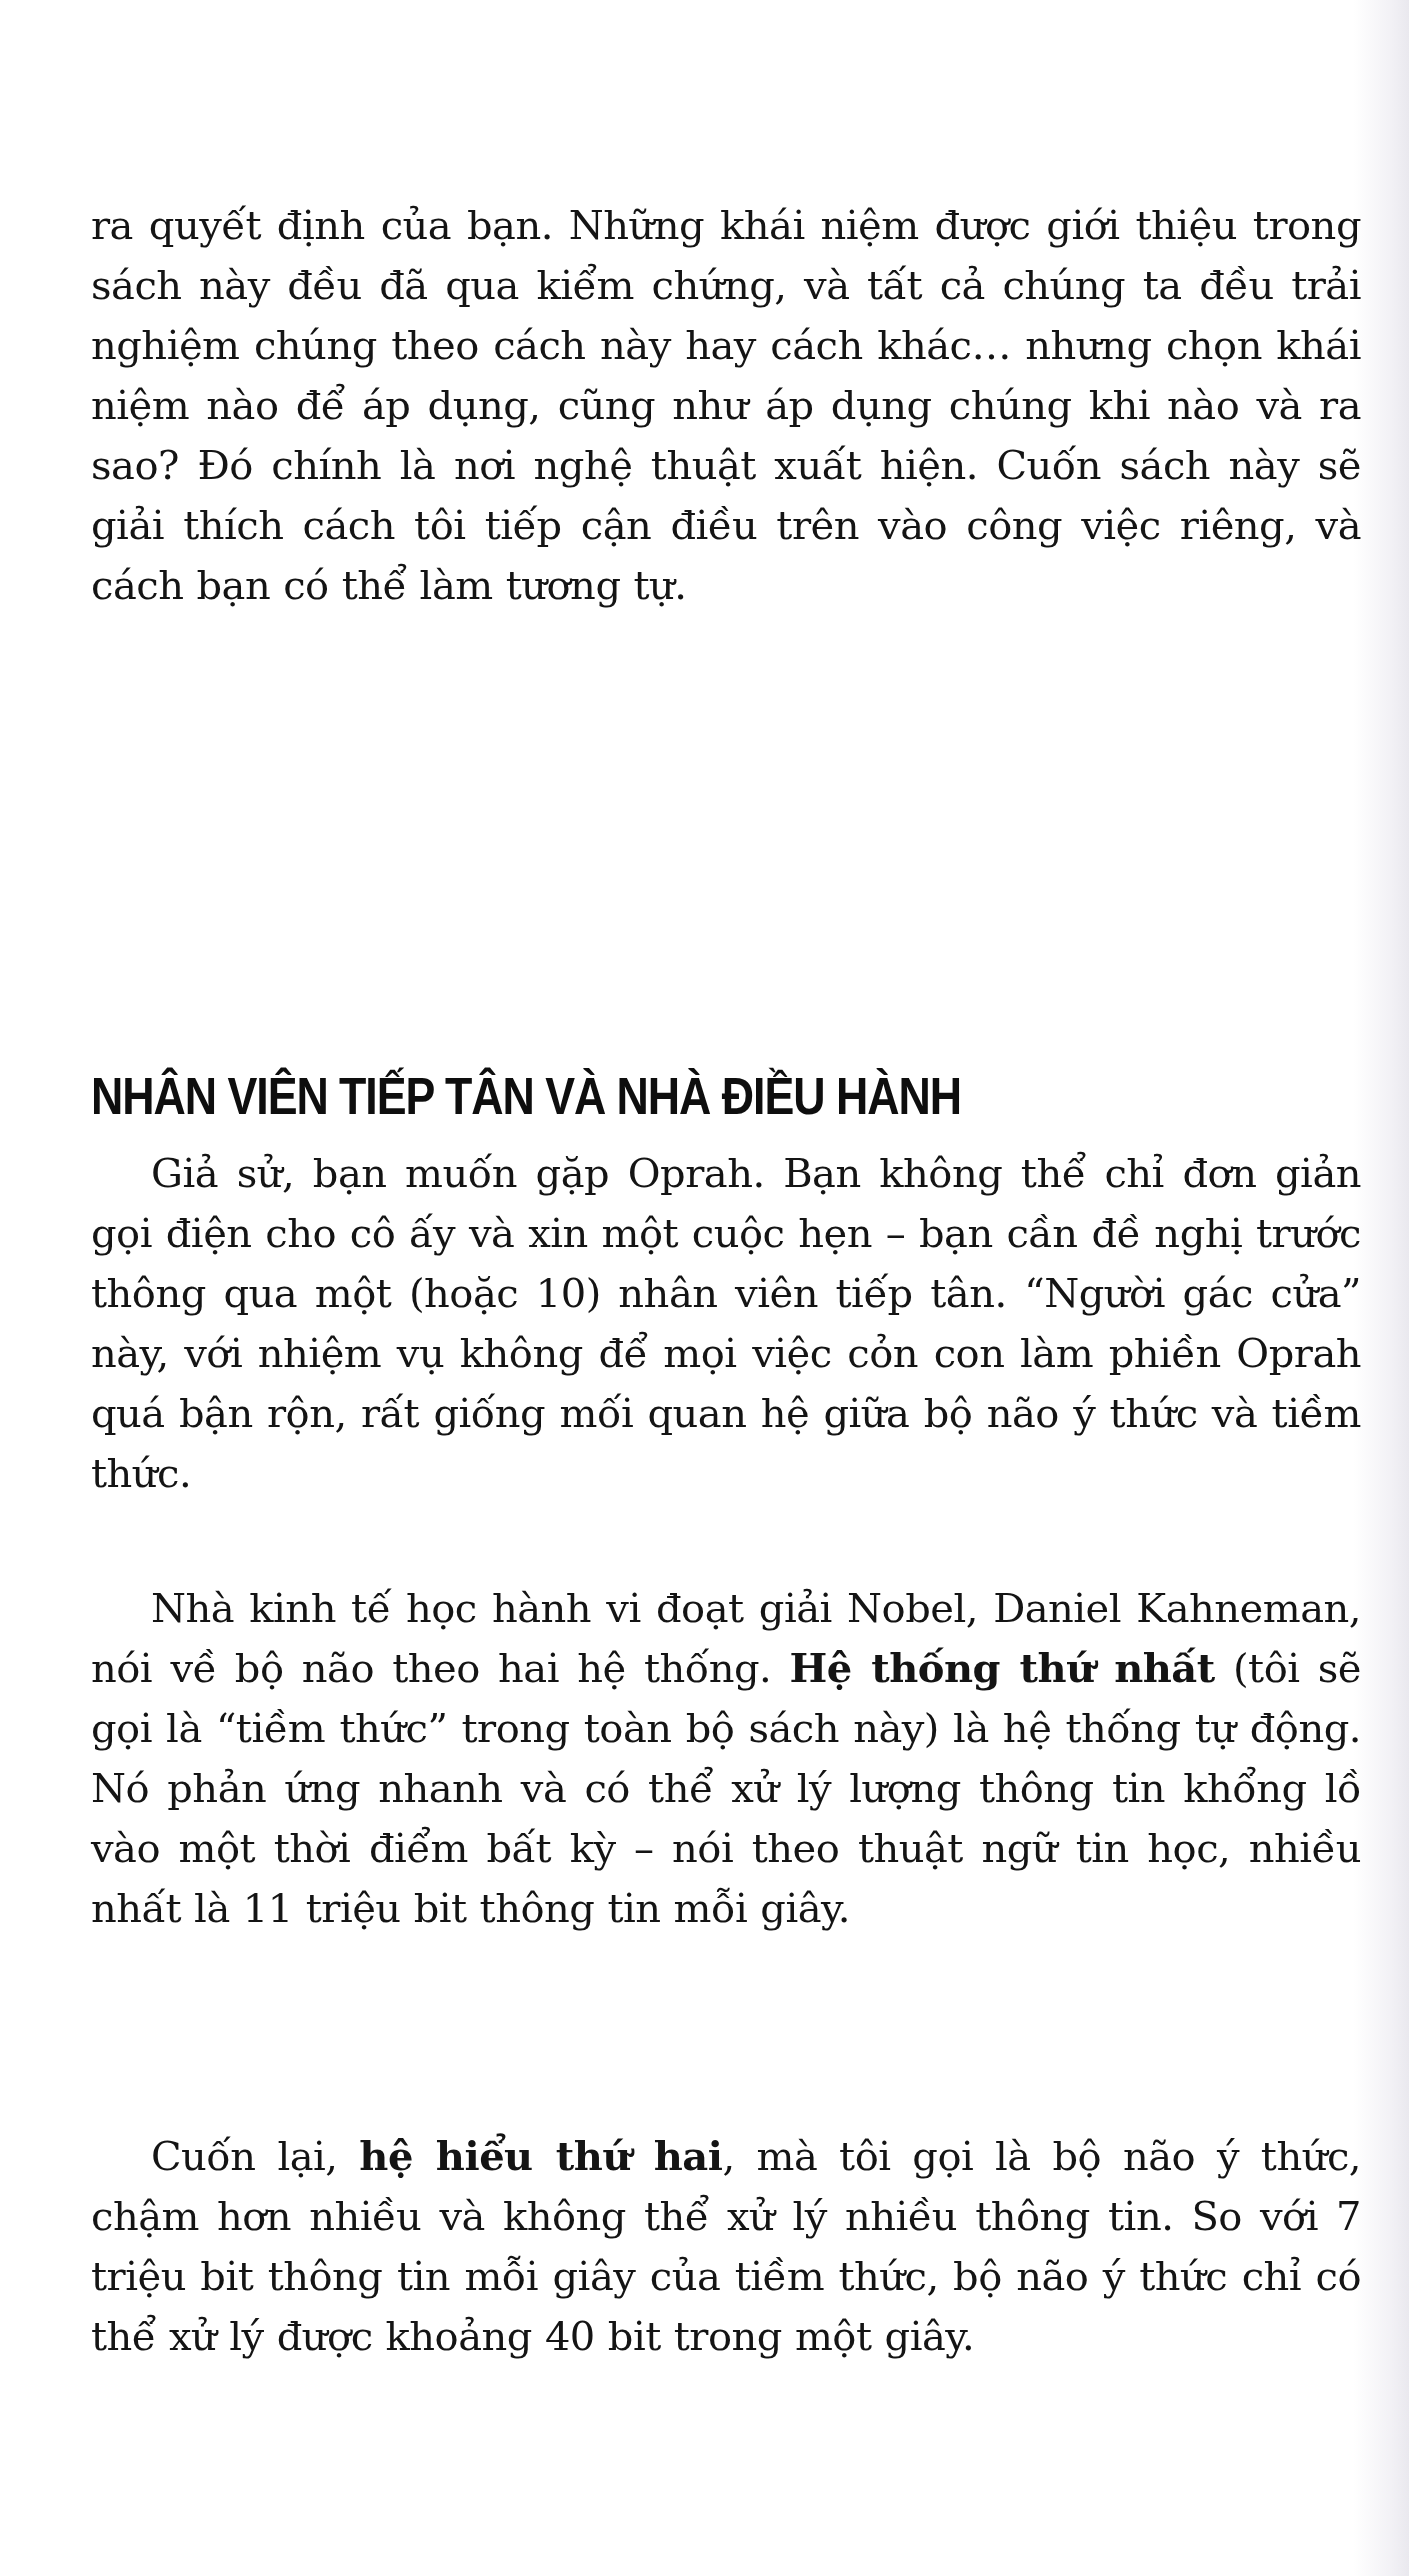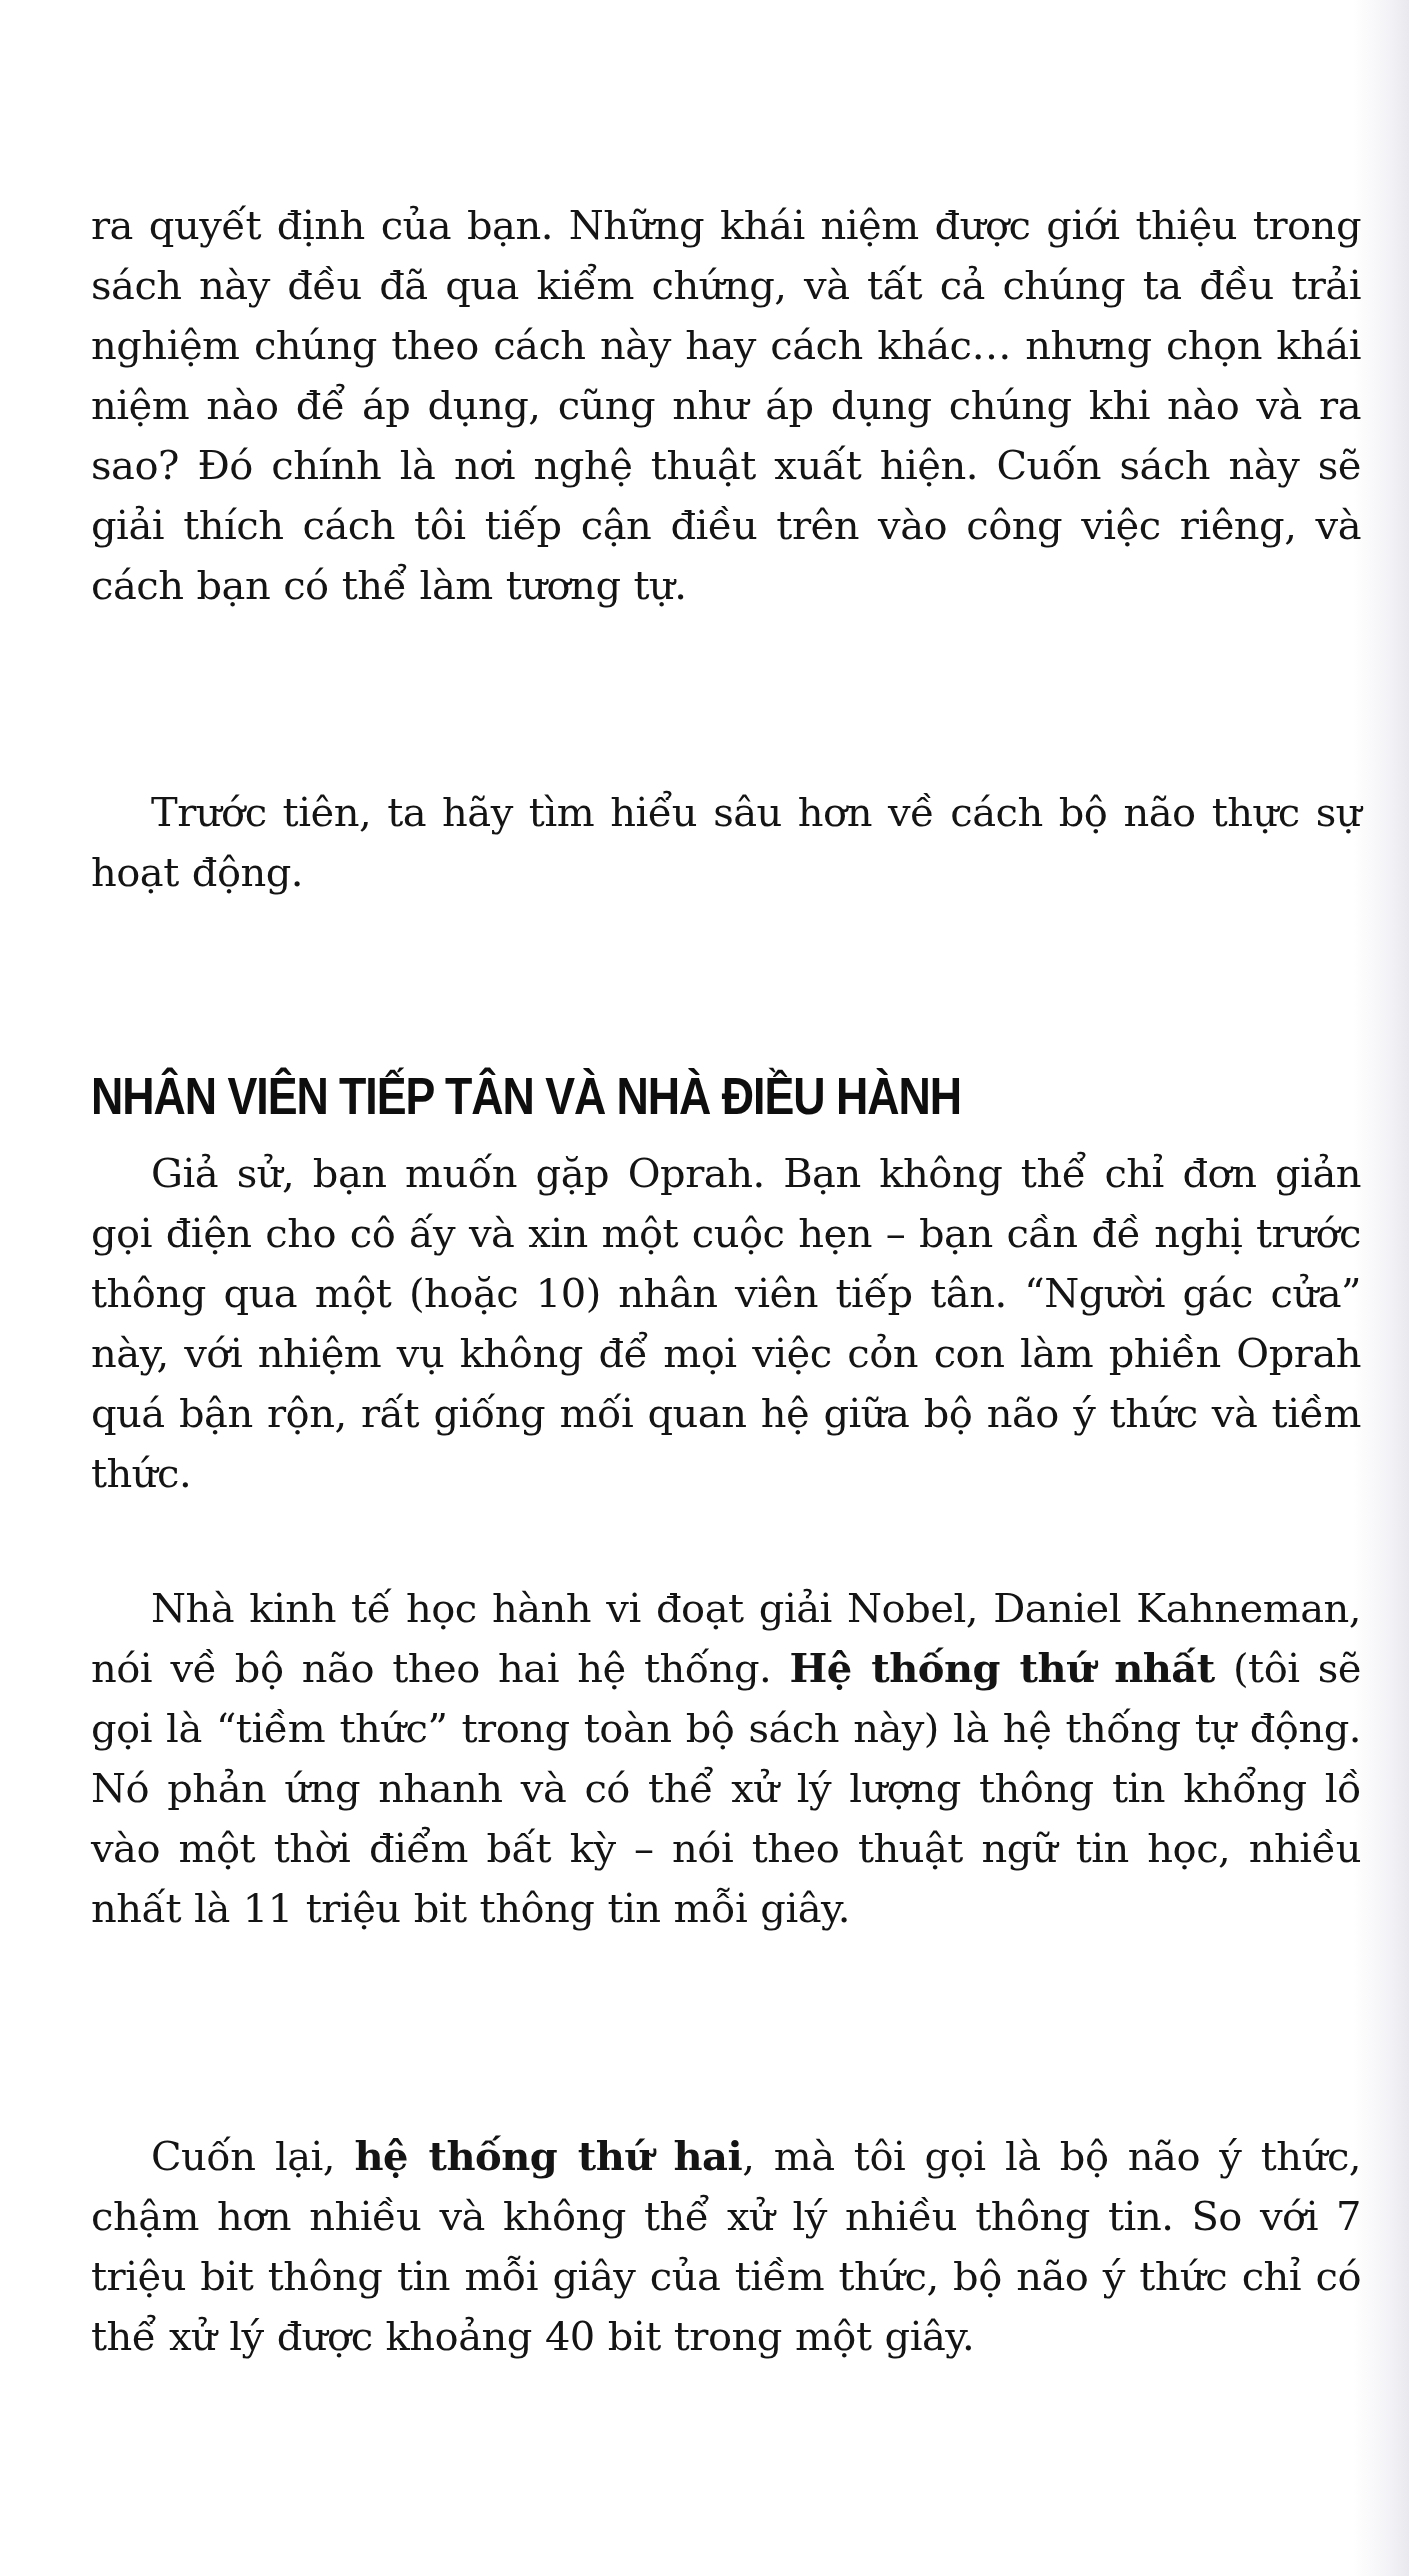--- a/index.html
+++ b/index.html
@@ -66,38 +66,33 @@
 <body>
 
 <div class="page">
 
   <div class="col" id="p1">
     <p class="para">
       <span>ra quyết định của bạn. Những khái niệm được giới thiệu trong sách này đều đã qua kiểm chứng, và tất cả chúng ta đều trải nghiệm chúng theo cách này hay cách khác… nhưng chọn khái niệm nào để áp dụng, cũng như áp dụng chúng khi nào và ra sao? Đó chính là nơi nghệ thuật xuất hiện. Cuốn sách này sẽ giải thích cách tôi tiếp cận điều trên vào công việc riêng, và cách bạn có thể làm tương tự.</span>
     </p>
   </div>
 
-  <div class="col" id="p2">
-    <p class="para indent">
-      <span>Trước tiên, ta hãy tìm hiểu sâu hơn về cách bộ não thực sự hoạt động.</span>
-    </p>
-  </div>
 
   <div class="col" id="h1">
     <h2 class="heading">NHÂN VIÊN TIẾP TÂN VÀ NHÀ ĐIỀU HÀNH</h2>
   </div>
 
   <div class="col" id="p3">
     <p class="para indent">
       <span>Giả sử, bạn muốn gặp Oprah. Bạn không thể chỉ đơn giản gọi điện cho cô ấy và xin một cuộc hẹn – bạn cần đề nghị trước thông qua một (hoặc 10) nhân viên tiếp tân. “Người gác cửa” này, với nhiệm vụ không để mọi việc cỏn con làm phiền Oprah quá bận rộn, rất giống mối quan hệ giữa bộ não ý thức và tiềm thức.</span>
     </p>
   </div>
 
   <div class="col" id="p4">
     <p class="para indent"><span>Nhà kinh tế học hành vi đoạt giải Nobel, Daniel Kahneman, nói về bộ não theo hai hệ thống. </span><b>Hệ thống thứ nhất</b><span> (tôi sẽ gọi là “tiềm thức” trong toàn bộ sách này) là hệ thống tự động. Nó phản ứng nhanh và có thể xử lý lượng thông tin khổng lồ vào một thời điểm bất kỳ – nói theo thuật ngữ tin học, nhiều nhất là 11 triệu bit thông tin mỗi giây.</span></p>
   </div>
 
   <div class="col" id="p5">
-    <p class="para indent"><span>Cuốn lại, </span><b>hệ thống thứ hai</b><span>, mà tôi gọi là bộ não ý thức, chậm hơn nhiều và không thể xử lý nhiều thông tin. So với 7 triệu bit thông tin mỗi giây của tiềm thức, bộ não ý thức chỉ có thể xử lý được khoảng 40 bit trong một giây.</span></p>
+    <p class="para indent"><span>Cuốn lại, </span><b>hệ hiểu thứ hai</b><span>, mà tôi gọi là bộ não ý thức, chậm hơn nhiều và không thể xử lý nhiều thông tin. So với 7 triệu bit thông tin mỗi giây của tiềm thức, bộ não ý thức chỉ có thể xử lý được khoảng 40 bit trong một giây.</span></p>
   </div>
 
 </div>
 
 
 </body></html>

